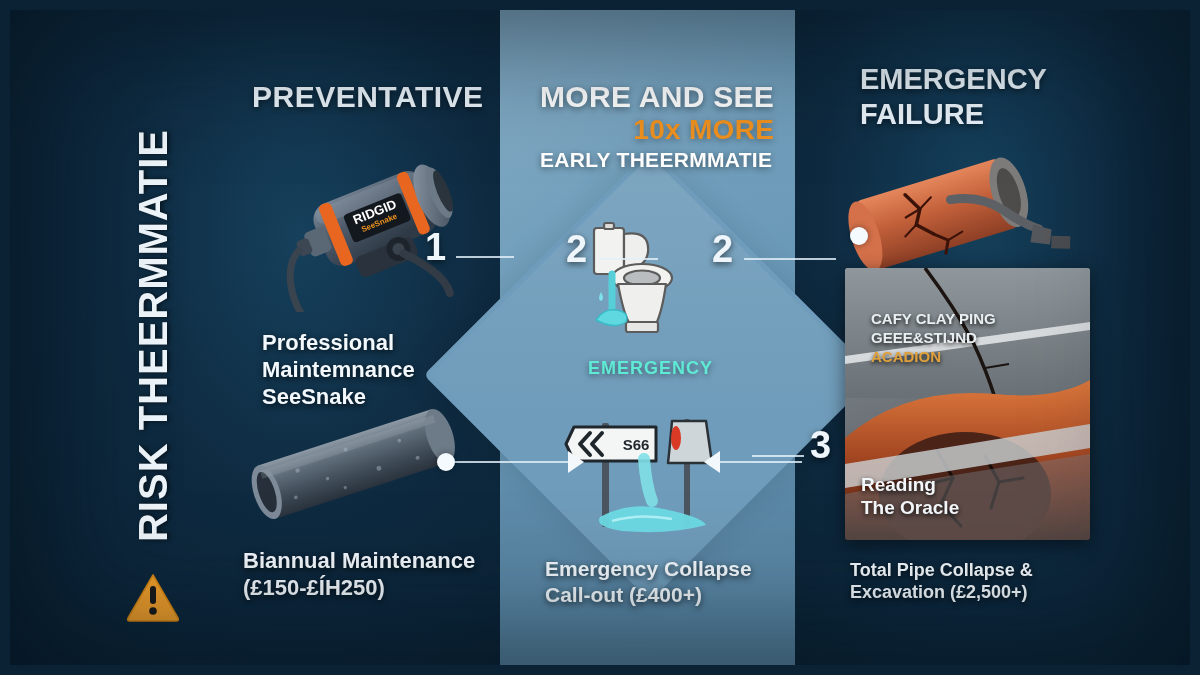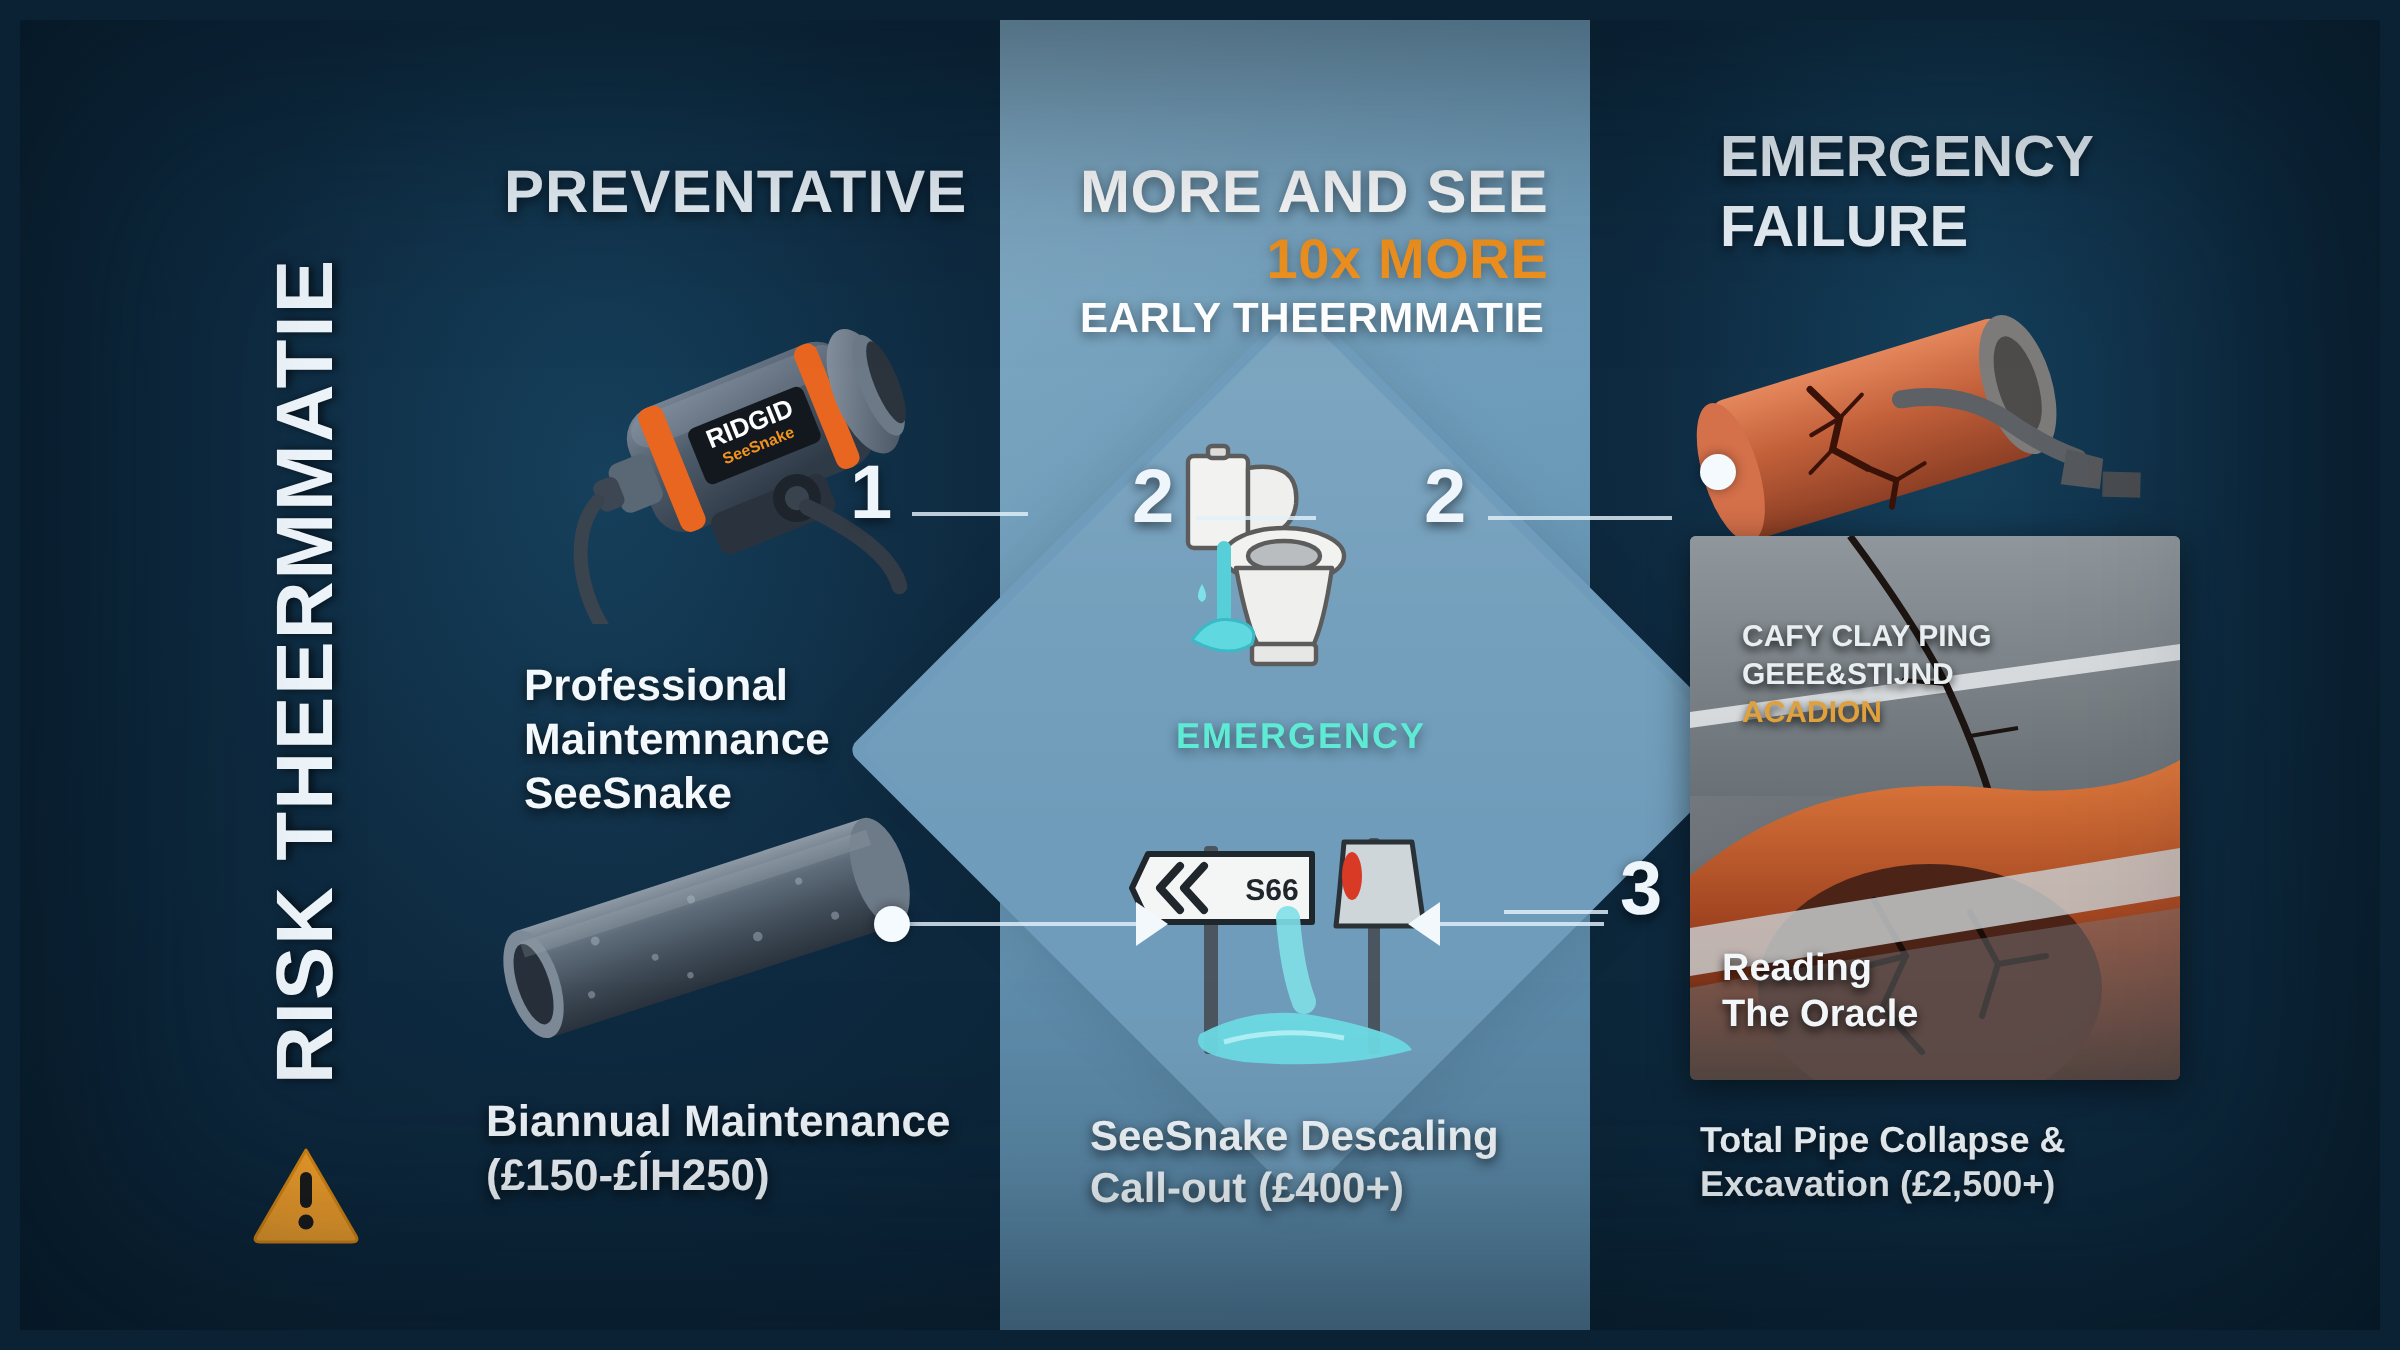--- a/index.html
+++ b/index.html
@@ -337,21 +337,21 @@
     <g>
       <path d="M112 16 L146 16 Q150 44 152 58 L108 58 Q110 40 112 16 Z" fill="#cfd6d9" stroke="#2a3238" stroke-width="2.5" stroke-linejoin="round"></path>
       <ellipse cx="116" cy="33" rx="5" ry="12" fill="#d93a26"></ellipse>
     </g>
     <path d="M84 54 Q86 80 92 96" stroke="#7fe0e8" stroke-width="12" fill="none" stroke-linecap="round" opacity=".9"></path>
     <path d="M40 112 Q70 96 104 104 Q142 112 146 120 Q110 130 62 126 Q34 122 40 112 Z" fill="#6ddbe4" opacity=".95"></path>
     <path d="M52 116 Q80 108 112 114" stroke="#aef0f5" stroke-width="2.5" fill="none"></path>
   </svg>
 
   <div class="cap cap-emerg">
-    <div>SeeSnake Descaling</div>
+    <div>Emergency Collapse</div>
     <div>Call-out (£400+)</div>
   </div>
 
   <svg class="pipe-broken" viewBox="0 0 240 150">
     <defs>
       <linearGradient id="clayG" x1="0" y1="0" x2="0" y2="1">
         <stop offset="0%" stop-color="#e5875c"></stop>
         <stop offset="45%" stop-color="#c2603a"></stop>
         <stop offset="100%" stop-color="#8d3f25"></stop>
       </linearGradient>

